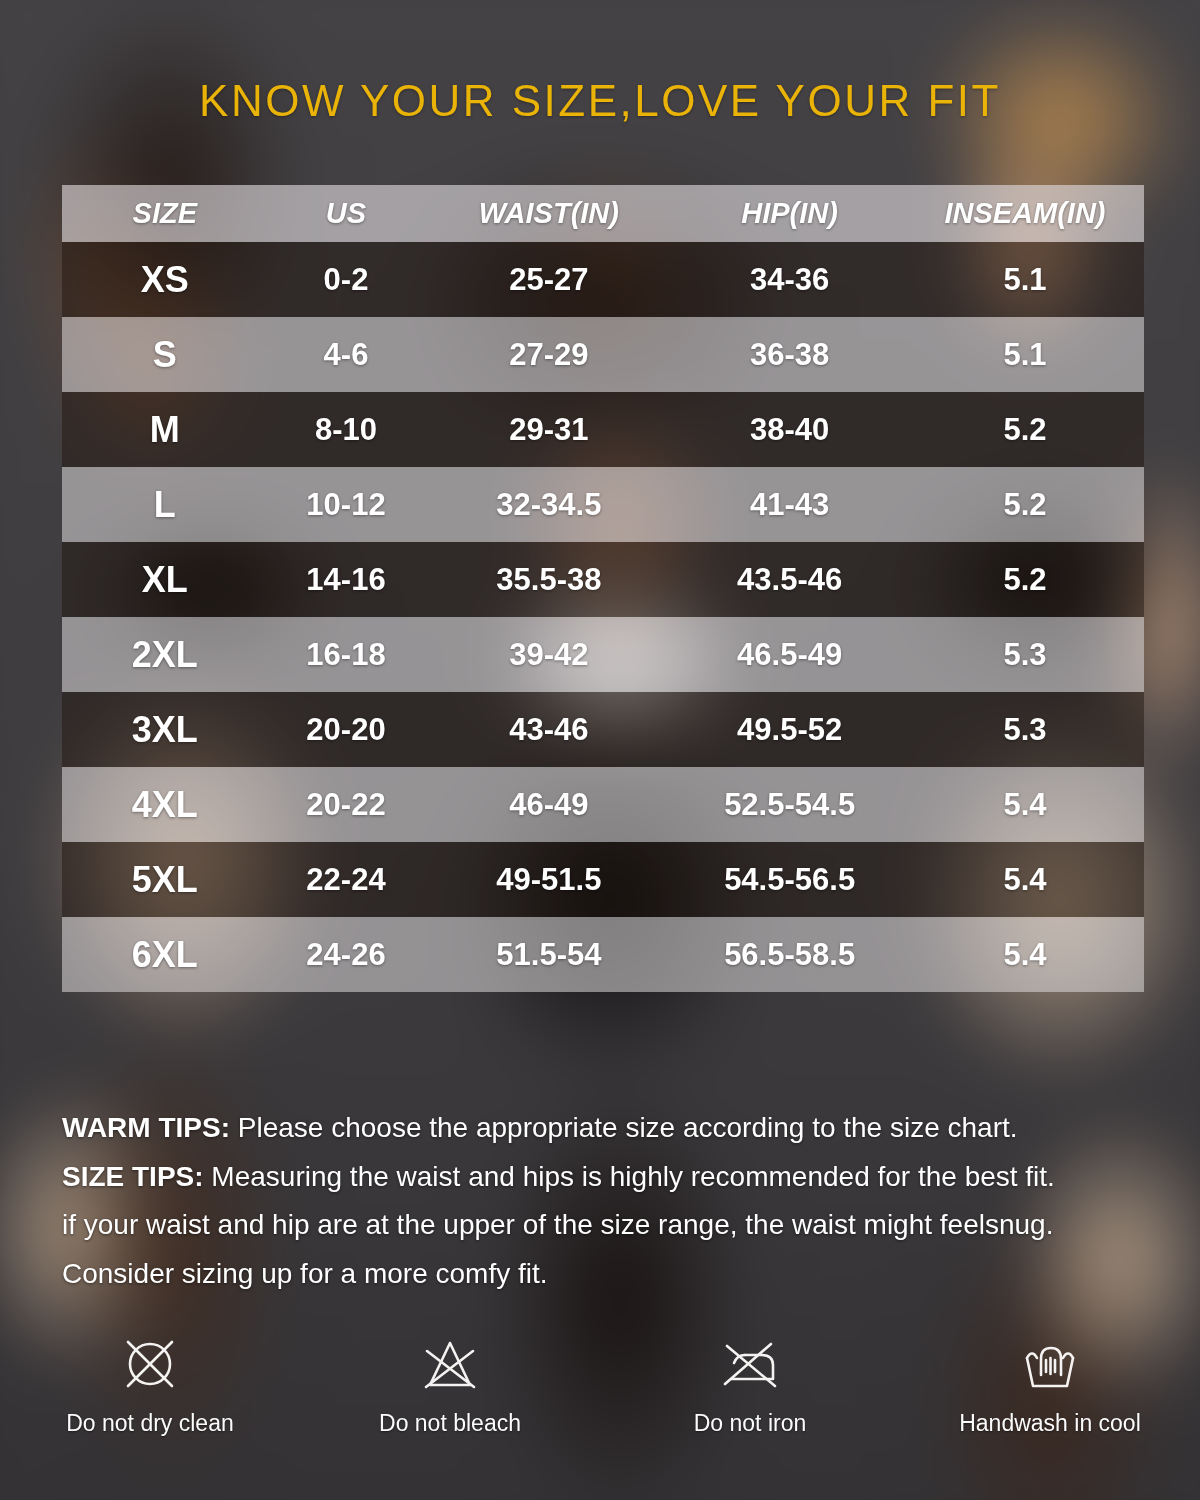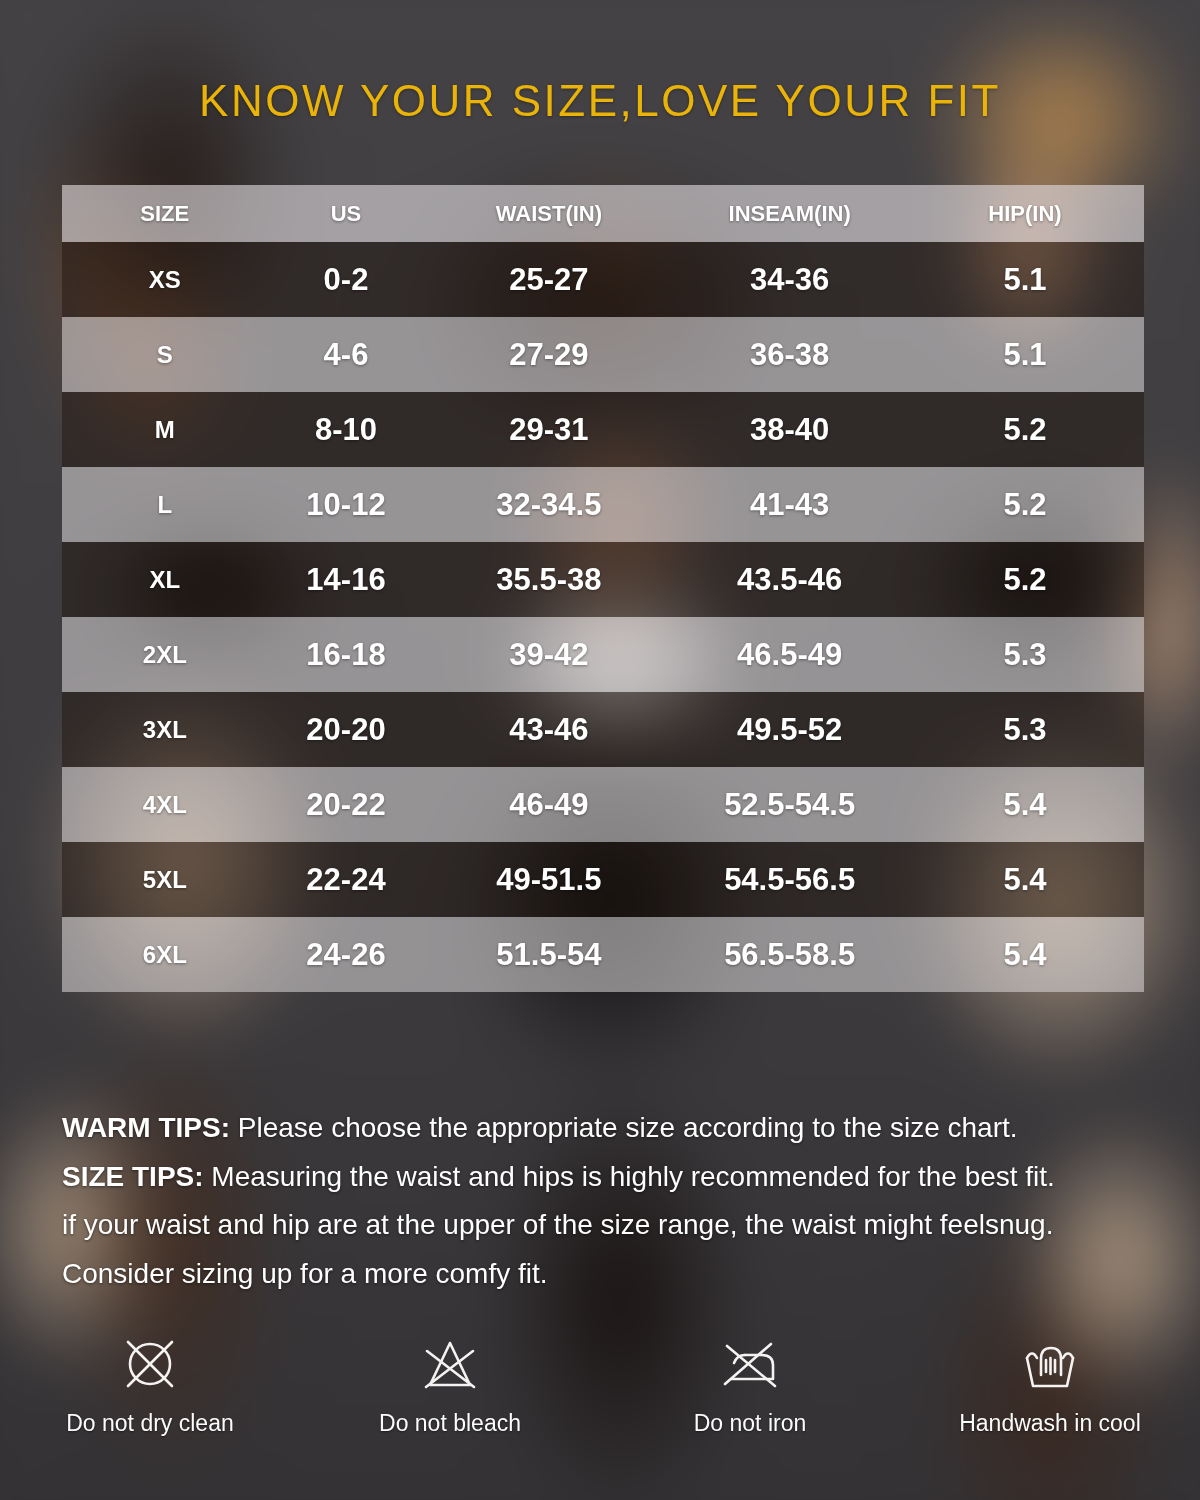--- a/index.html
+++ b/index.html
@@ -58,22 +58,22 @@
   }
   .t-header{height:57px;background:rgba(224,220,222,.62);}
   .size-table .t-row:not(.t-header):nth-child(even){background:rgba(28,17,10,.45);}
   .size-table .t-row:not(.t-header):nth-child(odd){background:rgba(222,218,220,.55);}
   .cell{
     text-align:center;
     font-size:31px;font-weight:700;
     text-shadow:0 1px 3px rgba(0,0,0,.4);
     white-space:nowrap;
   }
-  .t-header .cell{font-size:22px;}
-  .size-cell{font-size:24px;}
+  .t-header .cell{font-size:29px;font-style:italic;}
+  .size-cell{font-size:36px;}
   
   .tips{position:absolute;left:62px;top:1104px;width:1090px;}
   .tips p{margin:0;font-size:28px;line-height:48.5px;color:#fff;text-shadow:0 1px 3px rgba(0,0,0,.5);}
   .tips .b{font-weight:700;}
   
   .care-row{
     position:absolute;left:0;top:1334px;width:1200px;
     display:grid;grid-template-columns:repeat(4,1fr);
   }
   .care-item{display:flex;flex-direction:column;align-items:center;gap:12px;justify-content:space-between;}
@@ -87,22 +87,22 @@
 <div class="canvas">
   <div class="photo-bg"></div>
 
   <h1 class="title">KNOW YOUR SIZE,LOVE YOUR FIT</h1>
 
   <div class="size-table">
     <div class="t-row t-header">
       <div class="cell">SIZE</div>
       <div class="cell">US</div>
       <div class="cell">WAIST(IN)</div>
+      <div class="cell">HIP(IN)</div>
       <div class="cell">INSEAM(IN)</div>
-      <div class="cell">HIP(IN)</div>
     </div>
 
     <div class="t-row">
       <div class="cell size-cell">XS</div>
       <div class="cell">0-2</div>
       <div class="cell">25-27</div>
       <div class="cell">34-36</div>
       <div class="cell">5.1</div>
     </div>
     <div class="t-row">

